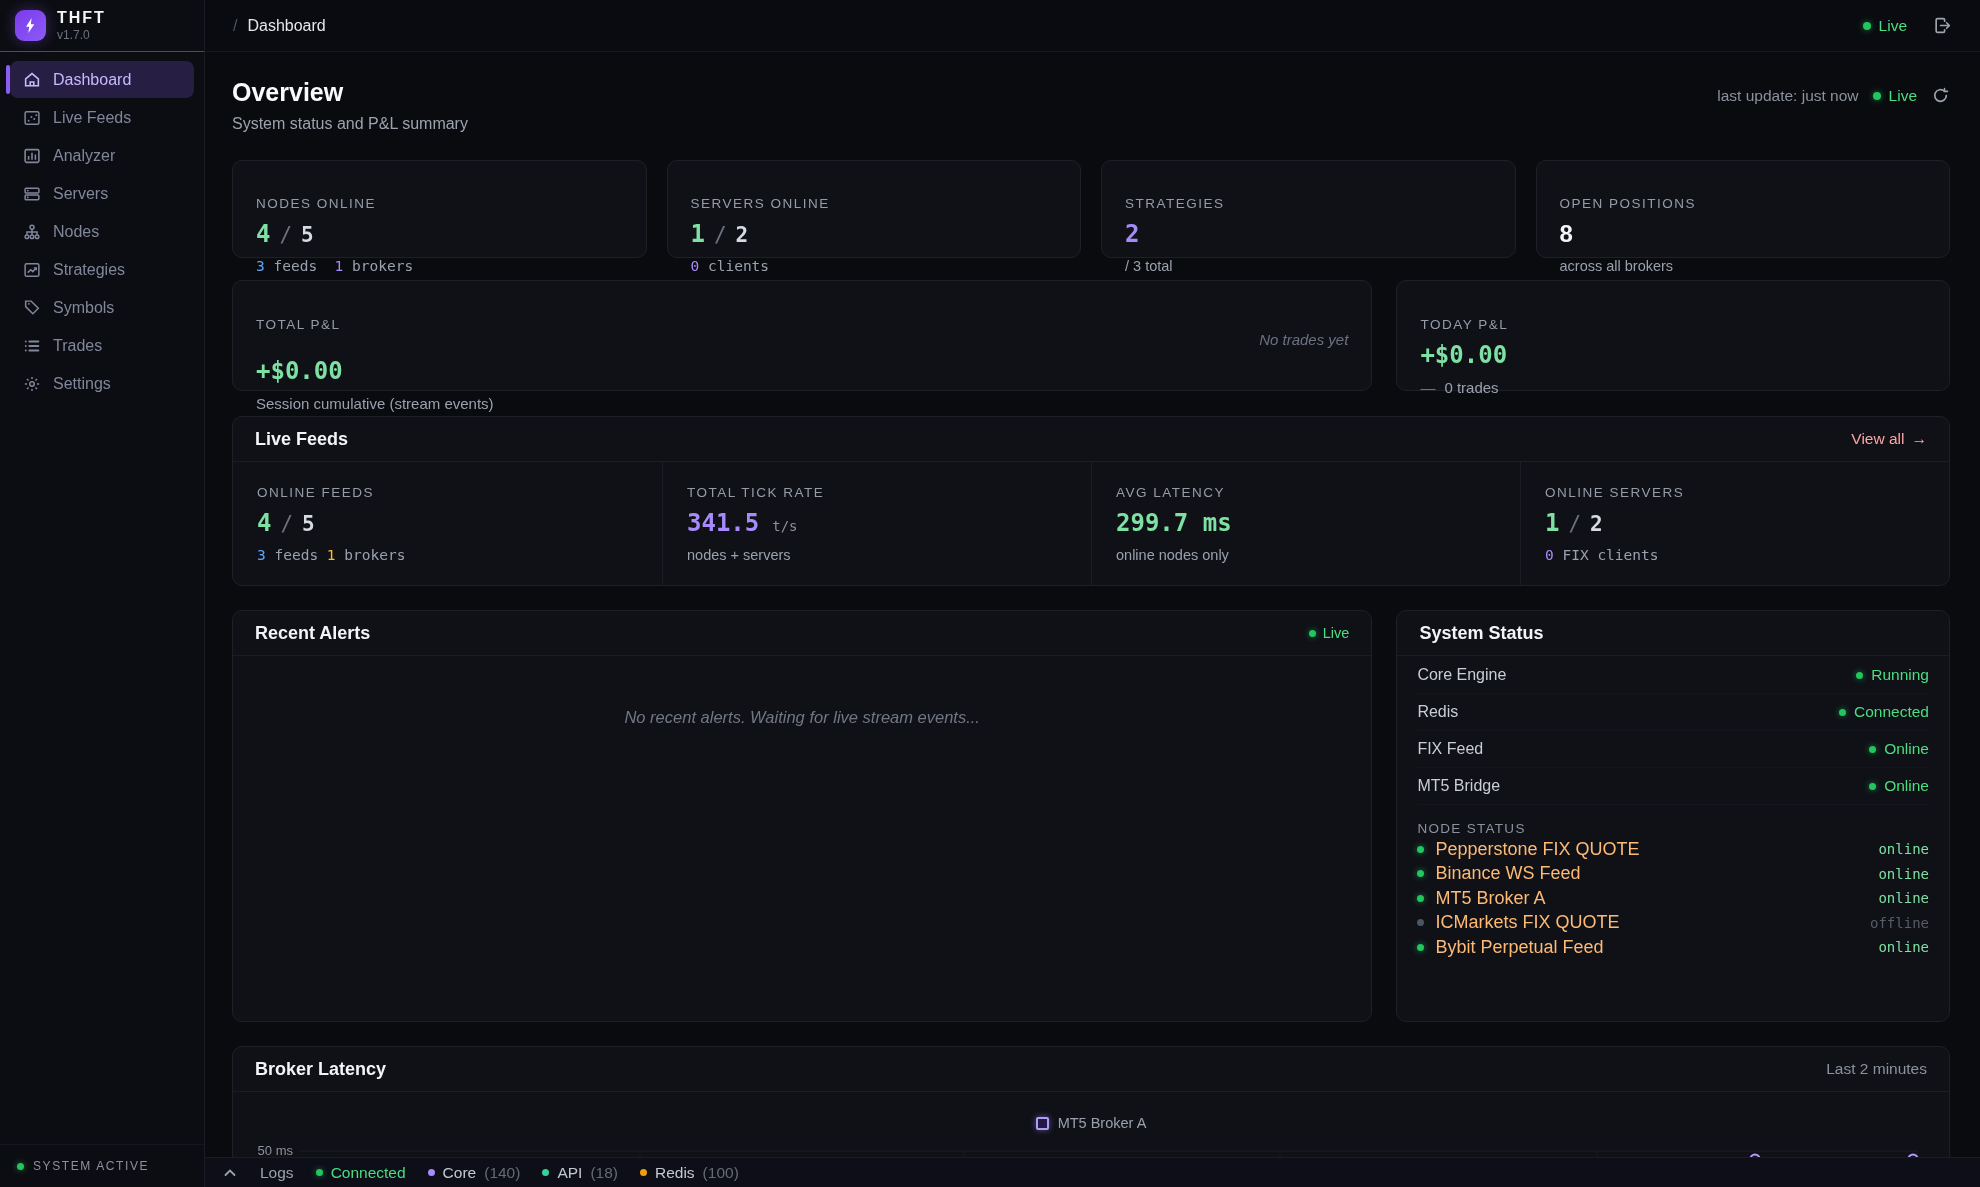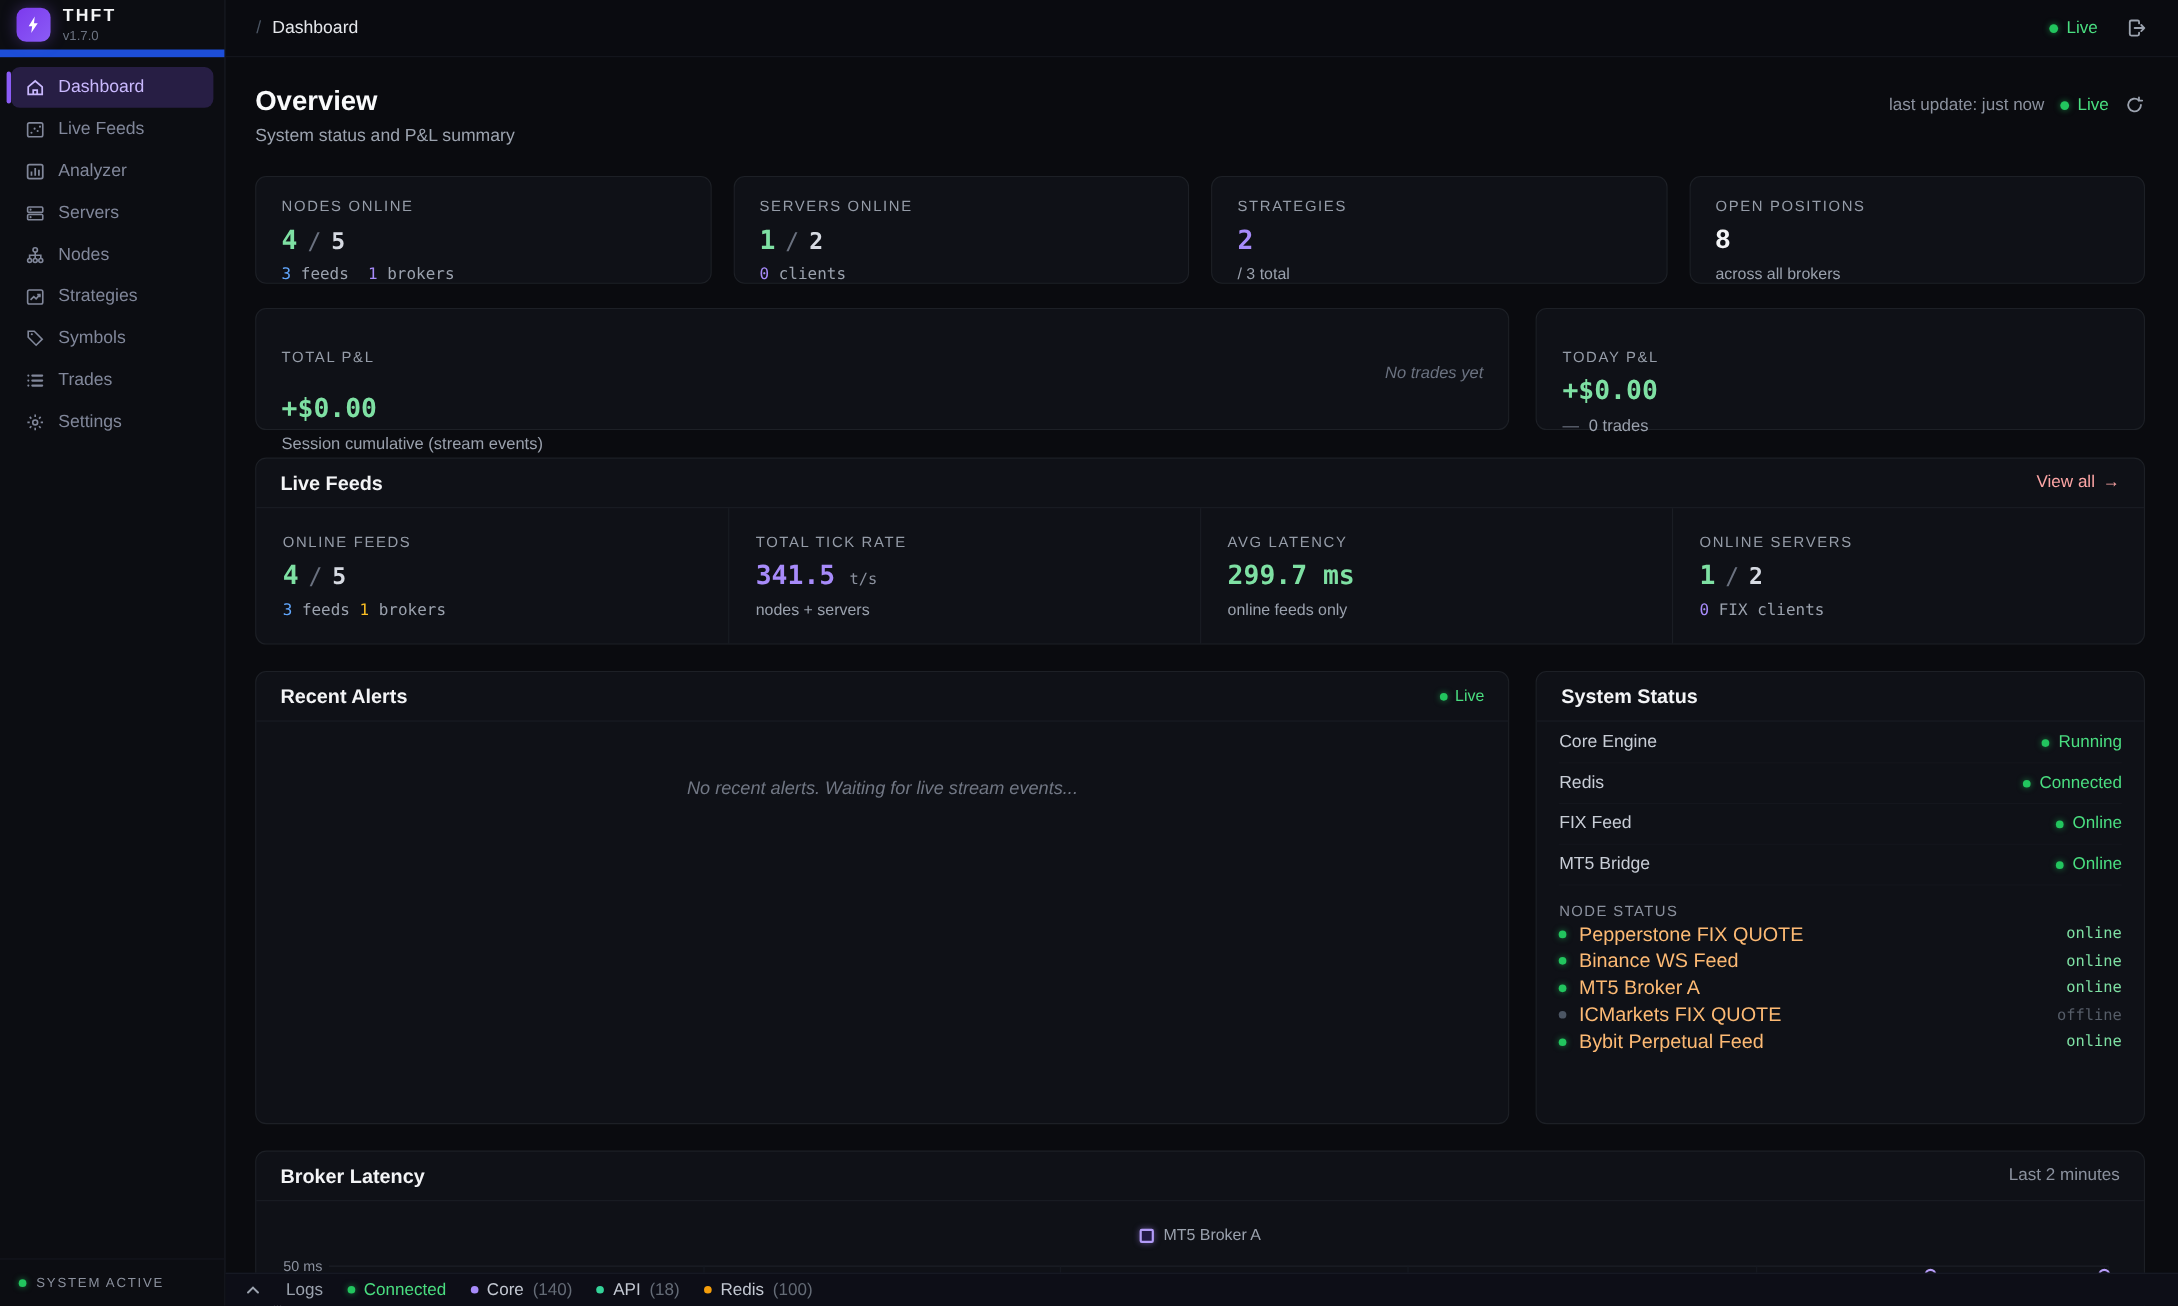--- a/index.html
+++ b/index.html
@@ -4,21 +4,21 @@
 <style>
   * { margin:0; padding:0; box-sizing:border-box; }
   html,body { width:1980px; height:1187px; overflow:hidden; background:#0a0b0f;
     font-family:"Liberation Sans", sans-serif; color:#e5e7eb; }
   .mono { font-family:"DejaVu Sans Mono", monospace; }
 
   
   .sidebar { position:absolute; left:0; top:0; bottom:0; width:205px; background:#0c0d12;
     border-right:1px solid #191c23; display:flex; flex-direction:column; z-index:5; }
   .logo-row { height:52px; display:flex; align-items:center; gap:11px; padding:0 15px;
-    border-bottom:7px solid #1d4ed8; }
+    border-bottom:1px solid #1d4ed8; }
   .logo-badge { width:31px; height:31px; border-radius:9px; flex:0 0 auto;
     background:linear-gradient(135deg,#7c3aed,#8b5cf6); display:flex; align-items:center; justify-content:center;
     box-shadow:0 0 14px rgba(139,92,246,.35); }
   .logo-name { font-size:16px; font-weight:bold; letter-spacing:2px; color:#f3f4f6; line-height:1.1; }
   .logo-ver { font-size:12px; color:#6b7280; margin-top:2px; }
   .nav { flex:1; padding:9px 10px; }
   .nav-item { position:relative; height:37px; margin-bottom:1px; border-radius:8px;
     display:flex; align-items:center; gap:12px; padding-left:13px; color:#81879a; font-size:16px; cursor:pointer; }
   .nav-item .nicon { display:flex; width:18px; height:18px; color:inherit; }
   .nav-item.active { background:#271e44; color:#c9b8fd; }
@@ -45,21 +45,21 @@
     padding:26px 30px 0 27px; overflow:hidden; }
   .ov-head { display:flex; align-items:flex-start; }
   .ov-title { font-size:25px; font-weight:bold; color:#f9fafb; }
   .ov-sub { font-size:16px; color:#9ca3af; margin-top:8px; }
   .ov-right { margin-left:auto; display:flex; align-items:center; gap:14px; margin-top:8px; }
   .lastupd { font-size:15.5px; color:#8b919e; }
 
   .card { background:#0f1117; border:1px solid #1d2026; border-radius:10px; }
 
   .stats-grid { display:grid; grid-template-columns:repeat(4,1fr); gap:20px; margin-top:27px; }
-  .stat-card { padding:19px 23px; height:98px; }
+  .stat-card { padding:35px 23px; height:98px; }
   .stat-label { font-size:13.5px; letter-spacing:1.5px; color:#959ca8; }
   .stat-value-row { margin-top:9px; font-size:24px; font-weight:bold; display:flex; align-items:baseline; gap:9px; }
   .v-green { color:#7ee0a3; }
   .v-purple { color:#a78bfa; }
   .v-white { color:#f3f4f6; }
   .v-sep { color:#6b7280; font-weight:normal; font-size:21px; }
   .v-total { color:#d6dae2; font-size:21px; }
   .stat-sub { margin-top:10px; font-size:14.5px; color:#9aa1ad; }
   .n-blue { color:#60a5fa; } .n-purple { color:#a78bfa; } .n-yellow { color:#fbbf24; }
 
@@ -357,21 +357,21 @@
           <span class="v-purple">341.5</span>
           <span class="unit mono">t/s</span>
         </div>
         <div class="stat-sub">nodes + servers</div>
       </div>
       <div class="lf-cell">
         <div class="stat-label">AVG LATENCY</div>
         <div class="stat-value-row mono">
           <span class="v-green">299.7 ms</span>
         </div>
-        <div class="stat-sub">online feeds only</div>
+        <div class="stat-sub">online nodes only</div>
       </div>
       <div class="lf-cell">
         <div class="stat-label">ONLINE SERVERS</div>
         <div class="stat-value-row mono">
           <span class="v-green">1</span>
           <span class="v-sep">/</span>
           <span class="v-total">2</span>
         </div>
         <div class="stat-sub mono">
           <span class="n-purple">0</span> <span>FIX clients</span>

